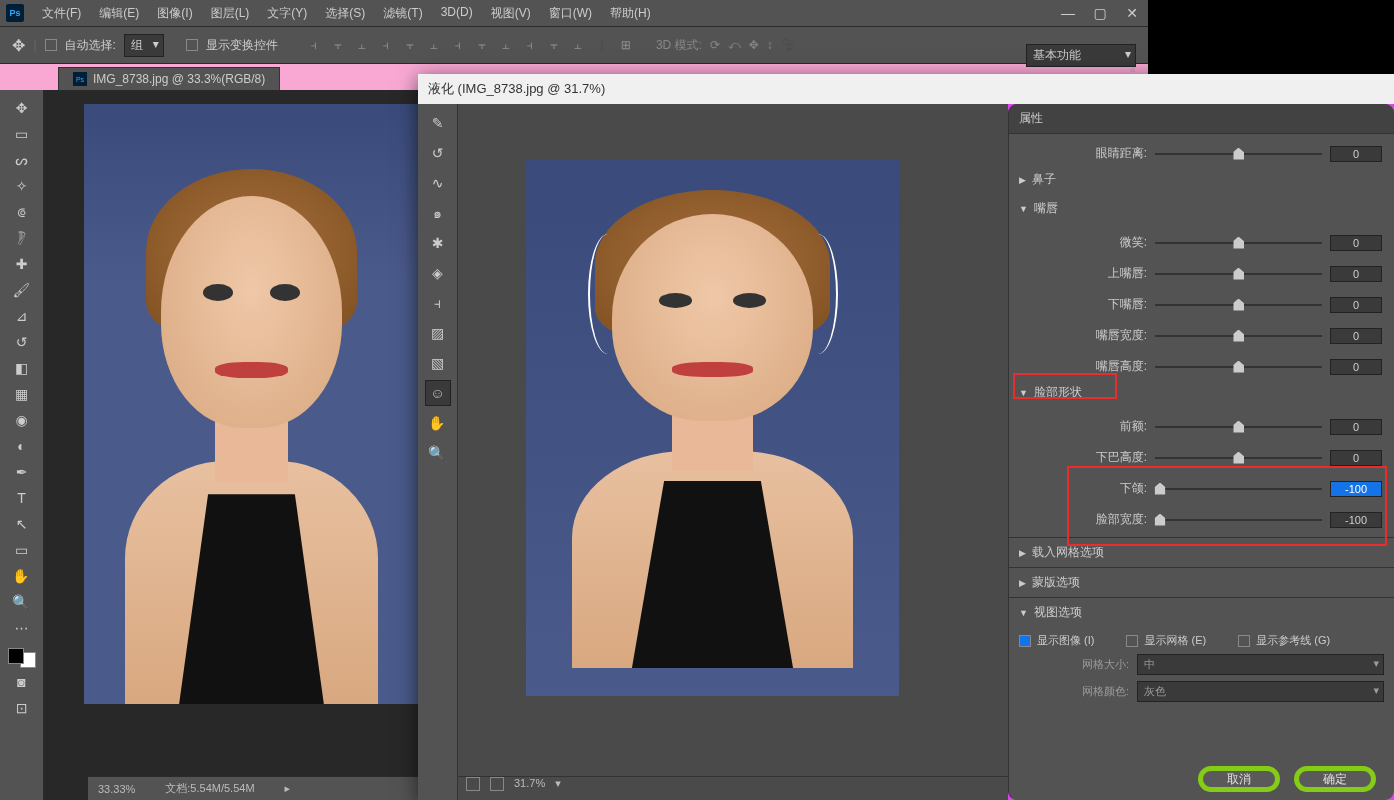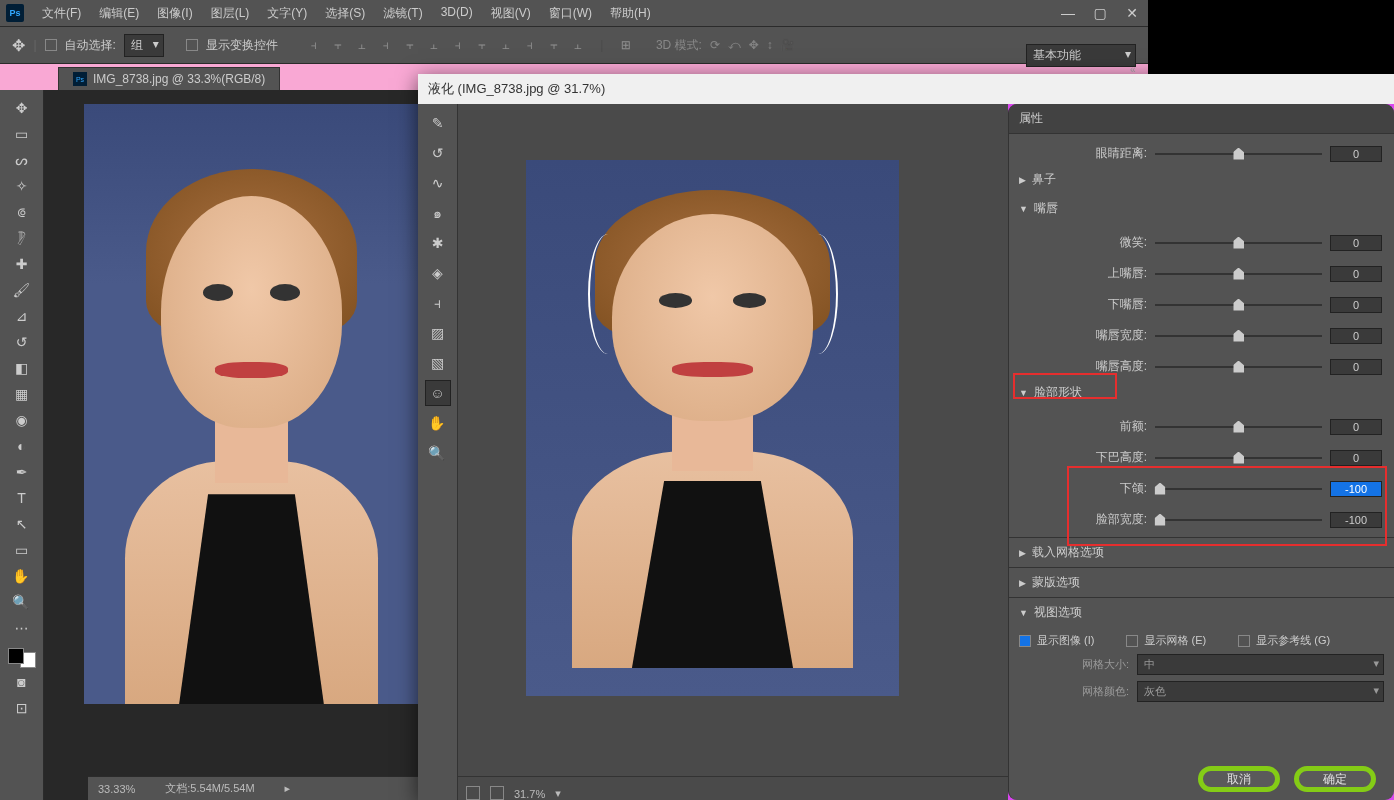--- a/index.html
+++ b/index.html
@@ -56,21 +56,21 @@
 .lq-tools { width:40px; background:#535353; border-right:1px solid #333; display:flex; flex-direction:column; align-items:center; padding-top:6px; gap:4px; }
 .lq-tools .tool { width:26px; height:26px; display:flex; align-items:center; justify-content:center; font-size:14px; border:1px solid transparent; cursor:pointer;}
 .lq-tools .tool.active { background:#3a3a3a; border:1px solid #222; }
 .lq-canvas { flex:1; background:#4a4a4a; position:relative; }
 .lq-img { position:absolute; top:56px; left:68px; width:373px; height:536px; background:linear-gradient(180deg,#3a4a7a,#4a5a8a); }
 .lq-img .person{width:90%;height:92%;position:relative;margin:4% auto 0;}
 
 .arc{position:absolute;width:40px;height:120px;border:2px solid #fff;border-right:none;border-top:none;border-bottom:none;border-radius:50%;}
 .arc.l{top:130px;left:130px;transform:scaleX(1);}
 .arc.r{top:130px;left:340px;transform:scaleX(-1);}
-.lq-bottom{position:absolute;bottom:0;left:0;right:0;height:24px;border-top:1px solid #333;display:flex;align-items:flex-end;padding:0 8px;gap:10px;font-size:11px;color:#bbb;}
+.lq-bottom{position:absolute;bottom:0;left:0;right:0;height:24px;border-top:1px solid #333;display:flex;align-items:flex-start;padding:0 8px;gap:10px;font-size:11px;color:#bbb;}
 .sq{width:14px;height:14px;border:1px solid #888;}
 
 .lq-panel { width:386px; background:#535353; border-left:1px solid #333; display:flex; flex-direction:column; overflow-y:auto; position:relative;border-radius:9px;}
 .panel-header { background:#424242; padding:6px 10px; font-size:12px; border-bottom:1px solid #333; }
 .section-head { padding:6px 10px; display:flex; align-items:center; gap:6px; font-size:12px; cursor:pointer;}
 .section-head .arrow{font-size:9px;}
 .slider-row { display:flex; align-items:center; padding:11px 12px 3px 0; gap:8px; margin-left:20px;}
 .slider-row .lbl { width:118px; text-align:right; font-size:12px; color:#ccc; }
 .slider-row .slider { flex:1; height:16px; position:relative; }
 .slider-row .slider .track{position:absolute;top:7px;left:0;right:0;height:2px;background:#333;}

